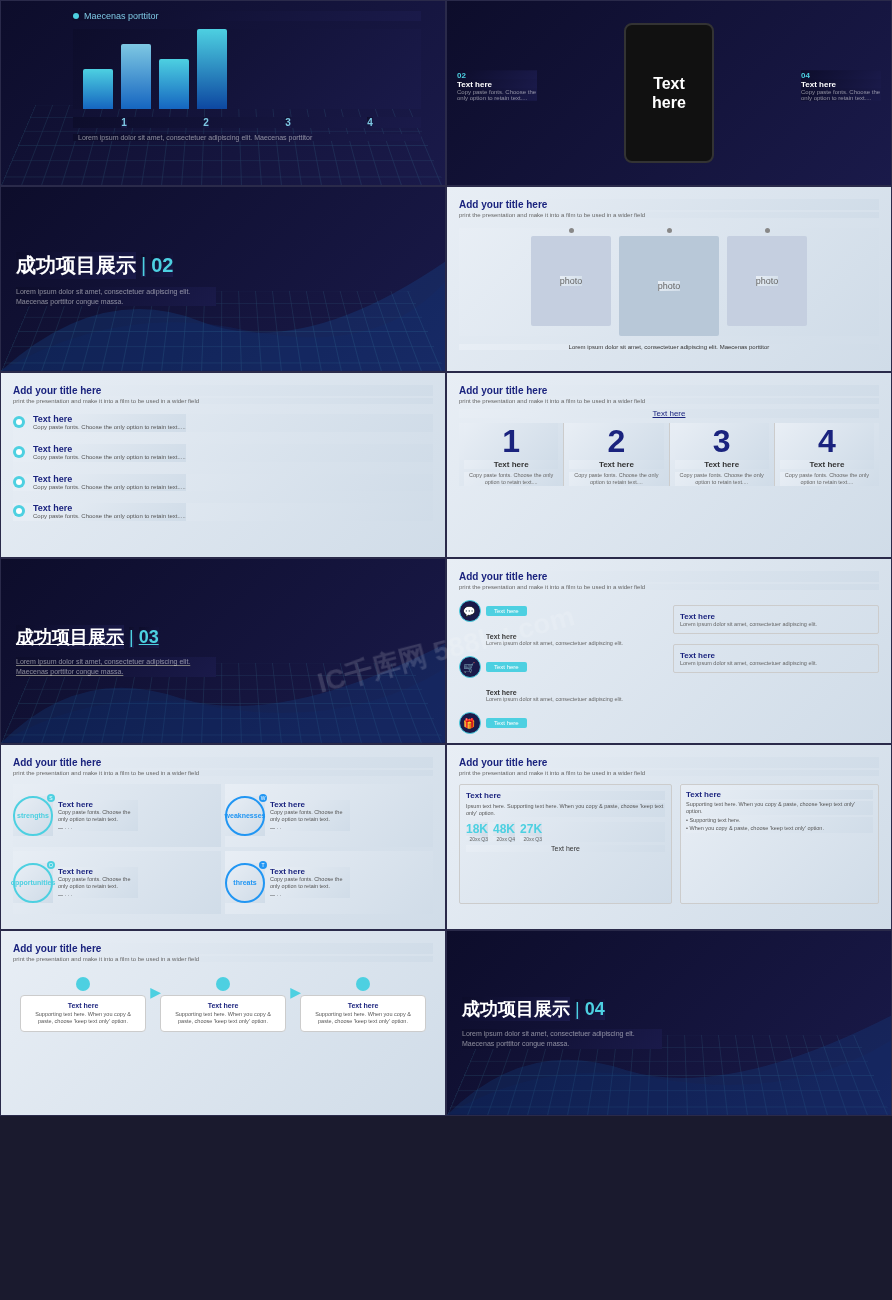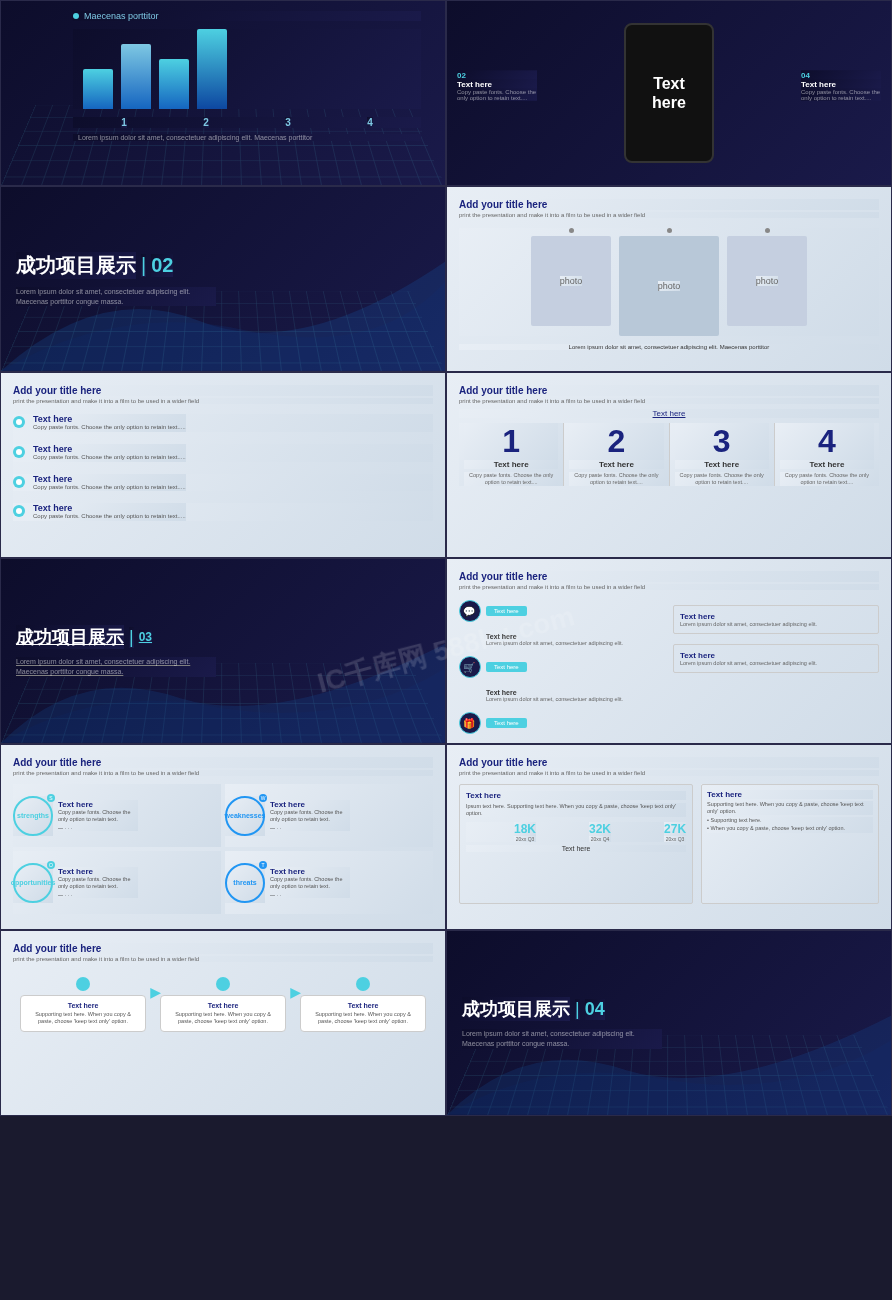--- a/index.html
+++ b/index.html
@@ -336,21 +336,21 @@
       font-size: 18px;
       font-weight: bold;
     }
     .s7 .separator {
       color: #4dd0e1;
       font-size: 18px;
       margin: 0 5px;
     }
     .s7 .num {
       color: #4dd0e1;
-      font-size: 12px;
+      font-size: 18px;
       font-weight: bold;
     }
     .s7 .sub-text {
       color: rgba(255,255,255,0.5);
       font-size: 7px;
       margin-top: 8px;
       max-width: 200px;
       line-height: 1.4;
     }
 
@@ -495,22 +495,21 @@
       color: #555;
       font-size: 5.5px;
       line-height: 1.3;
     }
     .s10 .stats-nums {
       display: flex;
       gap: 5px;
       margin-top: 5px;
     }
     .s10 .stat-num-box {
-      text-align: center;
-      margin-left: 48px;
+      text-align: right;
     }
     .s10 .stat-num {
       color: #4dd0e1;
       font-size: 12px;
       font-weight: bold;
     }
     .s10 .stat-period {
       color: #666;
       font-size: 5px;
     }
@@ -939,21 +938,21 @@
       <div class="s10 stats-row">
         <div class="s10 stats-left">
           <div class="s10 stats-title">Text here</div>
           <div class="s10 stats-desc">Ipsum text here. Supporting text here. When you copy &amp; paste, choose 'keep text only' option.</div>
           <div class="s10 stats-nums">
             <div class="s10 stat-num-box">
               <div class="s10 stat-num">18K</div>
               <div class="s10 stat-period">20xx Q3</div>
             </div>
             <div class="s10 stat-num-box">
-              <div class="s10 stat-num">32K</div>
+              <div class="s10 stat-num">48K</div>
               <div class="s10 stat-period">20xx Q4</div>
             </div>
             <div class="s10 stat-num-box">
               <div class="s10 stat-num">27K</div>
               <div class="s10 stat-period">20xx Q3</div>
             </div>
           </div>
           <div class="s10 stats-bottom-label">Text here</div>
         </div>
         <div class="s10 stats-right">

